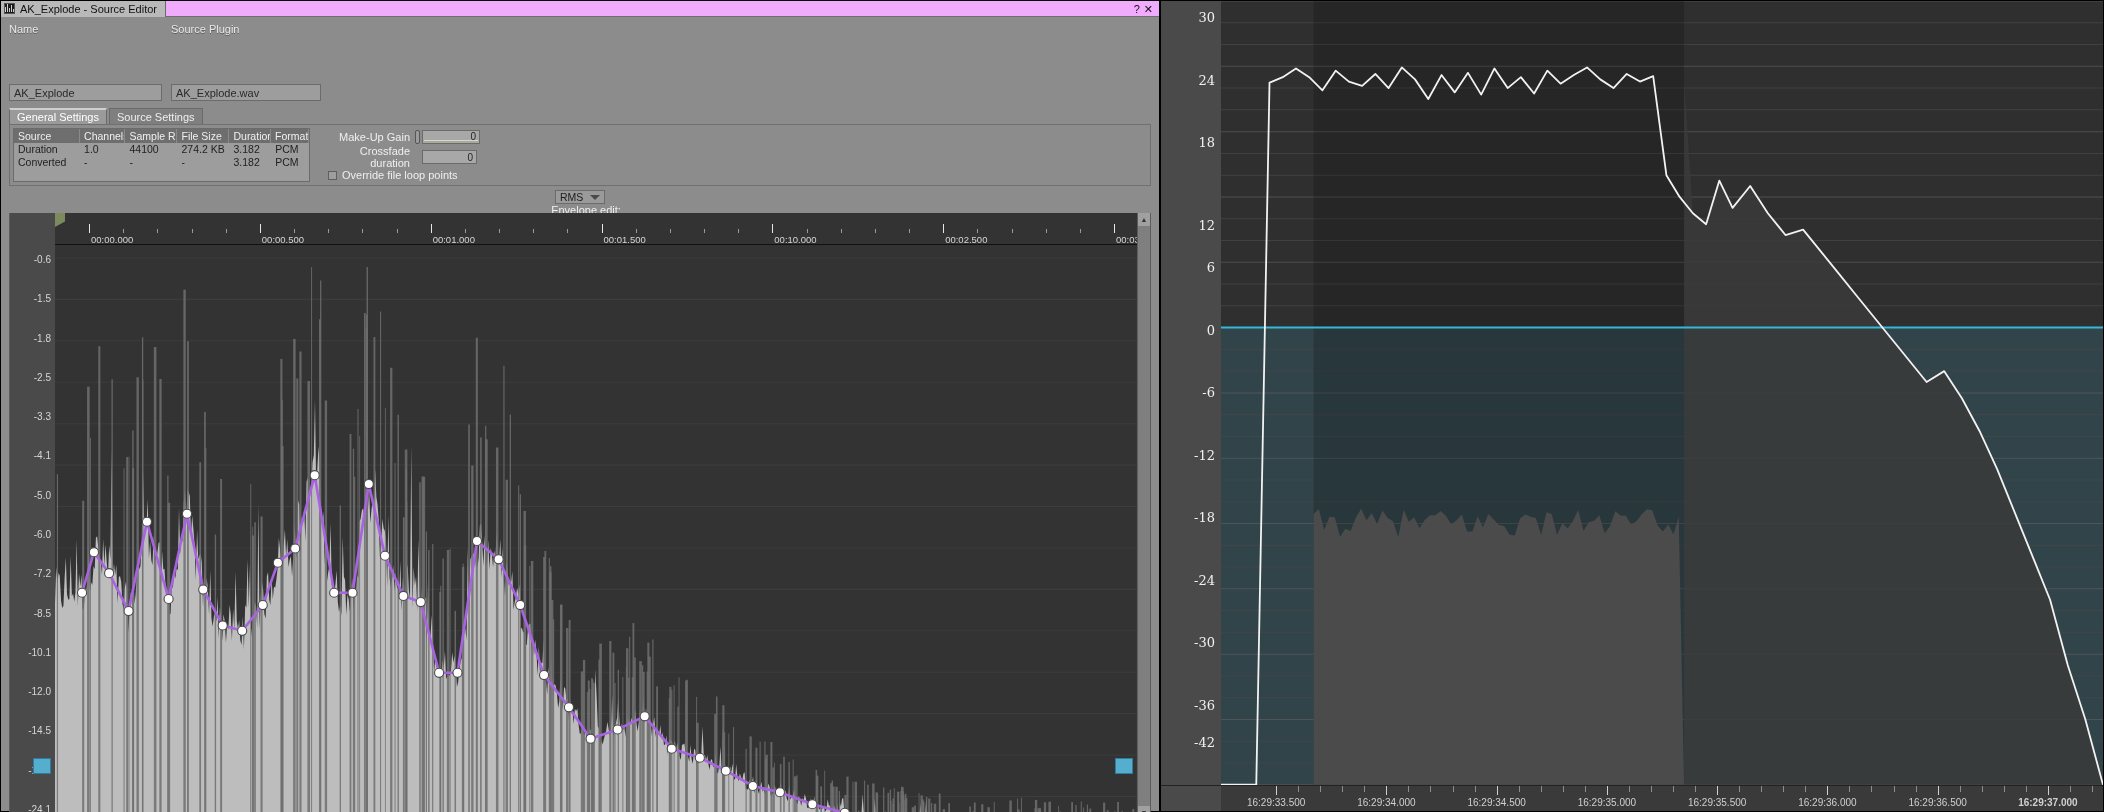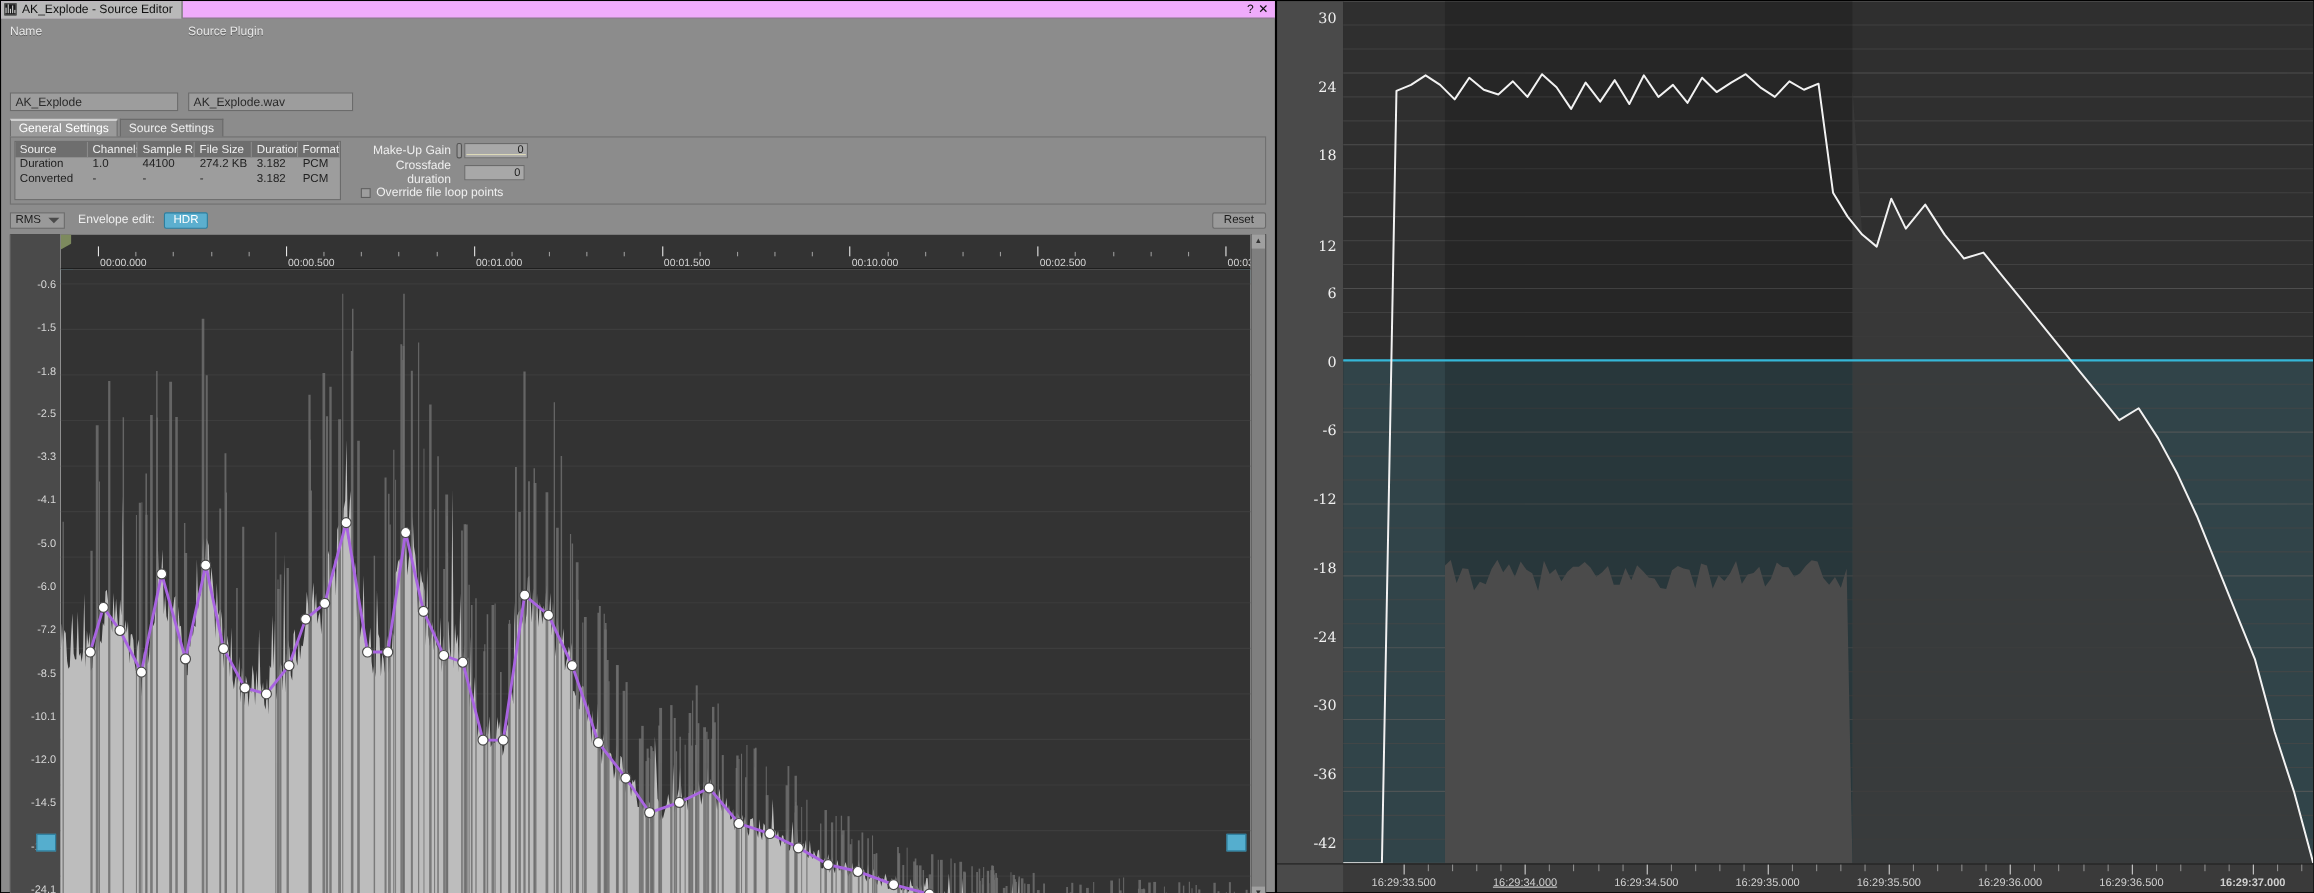--- a/index.html
+++ b/index.html
@@ -48,21 +48,21 @@
   .gainrow{display:flex;align-items:center;height:16px;margin-bottom:4px;}
   .gainlab{font-size:11px;color:#efefef;width:84px;text-align:right;margin-right:5px;}
   .slidernub{width:5px;height:14px;background:#9a9a9a;border:1px solid #555;border-radius:2px;margin-right:2px;}
   .numfield{width:55px;height:14px;background:#a8a8a8;border:1px solid #6b6b6b;font-size:10px;color:#1e1e1e;text-align:right;padding-right:3px;line-height:13px;}
   .trackline{width:58px;height:14px;background:#a8a8a8;border:1px solid #6b6b6b;position:relative;}
   .trackline:after{content:"";position:absolute;left:1px;right:1px;bottom:2px;height:1px;background:#dcd9b8;}
   .ckrow{display:flex;align-items:center;margin-top:2px;}
   .ckbox{width:9px;height:9px;background:#9d9d9d;border:1px solid #5f5f5f;margin-right:5px;margin-left:2px;}
   .cklab{font-size:11px;color:#efefef;}
 
-  .envbar{display:flex;align-items:center;height:20px;margin-top:4px;}
+  .envbar{display:flex;align-items:center;height:20px;margin-top:4px;flex-direction:column;}
   .ddl{width:50px;height:15px;background:#9a9a9a;border:1px solid #6b6b6b;font-size:10.5px;color:#202020;display:flex;align-items:center;padding-left:4px;position:relative;}
   .ddl .arw{position:absolute;right:4px;top:4px;width:0;height:0;border-left:5px solid transparent;border-right:5px solid transparent;border-top:5px solid #4a4a4a;}
   .envlab{font-size:11px;color:#efefef;margin-left:12px;}
   .hdrbtn{margin-left:8px;height:15px;min-width:34px;padding:0 8px;background:#5cafcf;border:1px solid #2d7e9e;color:#fff;font-size:10.5px;display:flex;align-items:center;justify-content:center;border-radius:2px;}
   .resetbtn{margin-left:auto;height:15px;padding:0 10px;background:#9a9a9a;border:1px solid #6b6b6b;color:#1b1b1b;font-size:10.5px;display:flex;align-items:center;border-radius:2px;}
 
   
   .wfwrap{position:relative;margin:3px 8px 0 8px;height:620px;background:#2c2c2c;border:1px solid #5c5c5c;border-top:none;display:flex;}
   .yaxis{width:45px;background:#4a4a4a;position:relative;flex:none;}
   .yaxis .yl{position:absolute;right:4px;font-size:10px;color:#d6d6d6;transform:translateY(-50%);}
@@ -615,21 +615,21 @@
           <div class="pl" style="top: 141px;">18</div>
           <div class="pl" style="top: 203.5px; margin-top: 20px;">12</div>
           <div class="pl" style="top: 266px;">6</div>
           <div class="pl" style="top: 328.5px;">0</div>
           <div class="pl" style="top: 391px;">-6</div>
           <div class="pl" style="top: 453.5px;">-12</div>
           <div class="pl" style="top: 516px;">-18</div>
           <div class="pl" style="top: 578.5px;">-24</div>
           <div class="pl" style="top: 641px;">-30</div>
           <div class="pl" style="top: 703.5px;">-36</div>
-          <div class="pl" style="top: 766px; margin-left: 16px;">-42</div>
+          <div class="pl" style="top: 741px; margin-left: 16px;">-42</div>
         </div>
       <div class="pplot">
         <svg id="pf-svg" viewBox="0 0 880 782" preserveAspectRatio="none" style="width:100%;height:100%;display:block">
             <rect width="880" height="782" fill="#2f2f2f"></rect>
             <rect x="0" y="325.8333333333333" width="880" height="456.1666666666667" fill="#33555e" opacity="0.55"></rect>
             <line x1="0" x2="880" y1="782" y2="782" stroke="#5a5a5a" stroke-width="1" opacity="0.75"></line>
             <line x1="0" x2="880" y1="760.2777777777777" y2="760.2777777777777" stroke="#474747" stroke-width="1" opacity="0.75"></line>
             <line x1="0" x2="880" y1="738.5555555555555" y2="738.5555555555555" stroke="#474747" stroke-width="1" opacity="0.75"></line>
             <line x1="0" x2="880" y1="716.8333333333333" y2="716.8333333333333" stroke="#5a5a5a" stroke-width="1" opacity="0.75"></line>
             <line x1="0" x2="880" y1="695.1111111111111" y2="695.1111111111111" stroke="#474747" stroke-width="1" opacity="0.75"></line>
@@ -676,21 +676,21 @@
     <div class="pxaxis">
       <div class="sp"></div>
       <div class="pxin" id="pf-xaxis">
           <div class="ptk ptkM" style="left: 6.25%;"></div>
           <div class="plb" style="left: 6.25%;">16:29:33.500</div>
           <div class="ptk" style="left: 8.75%;"></div>
           <div class="ptk" style="left: 11.25%;"></div>
           <div class="ptk" style="left: 13.75%;"></div>
           <div class="ptk" style="left: 16.25%;"></div>
           <div class="ptk ptkM" style="left: 18.75%;"></div>
-          <div class="plb" style="left: 18.75%; text-decoration: underline;">16:29:34.000</div>
+          <div class="plb" style="left: 18.75%;">16:29:34.000</div>
           <div class="ptk" style="left: 21.25%;"></div>
           <div class="ptk" style="left: 23.75%;"></div>
           <div class="ptk" style="left: 26.25%;"></div>
           <div class="ptk" style="left: 28.75%;"></div>
           <div class="ptk ptkM" style="left: 31.25%;"></div>
           <div class="plb" style="left: 31.25%;">16:29:34.500</div>
           <div class="ptk" style="left: 33.75%;"></div>
           <div class="ptk" style="left: 36.25%;"></div>
           <div class="ptk" style="left: 38.75%;"></div>
           <div class="ptk" style="left: 41.25%;"></div>

